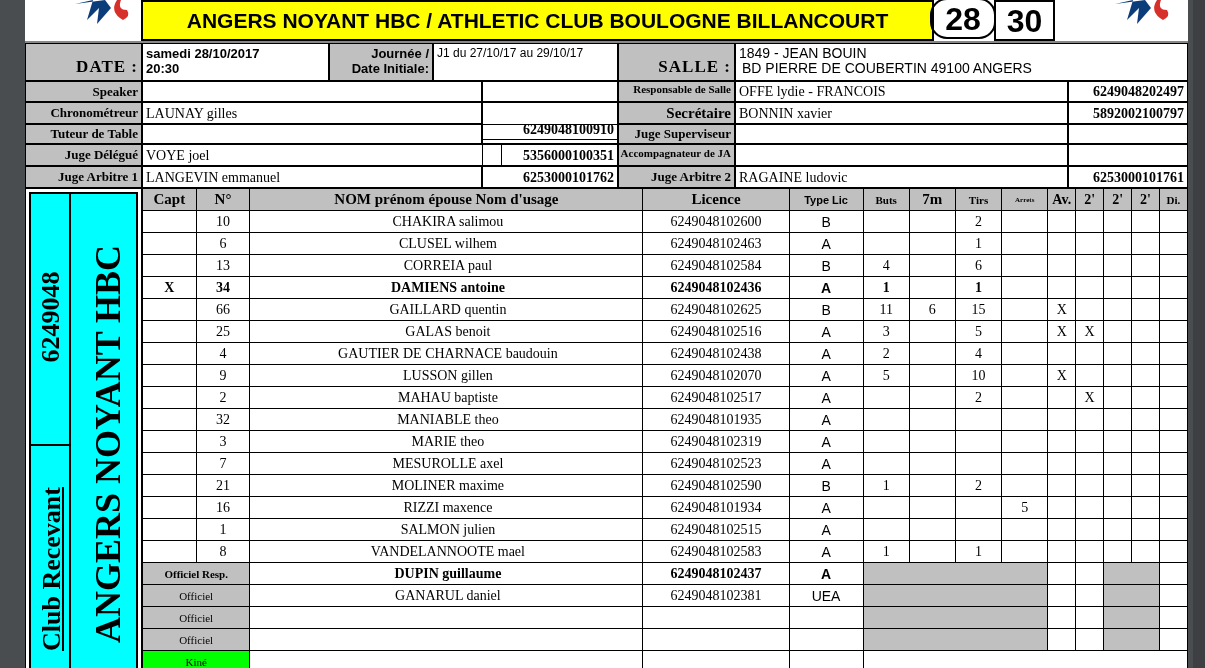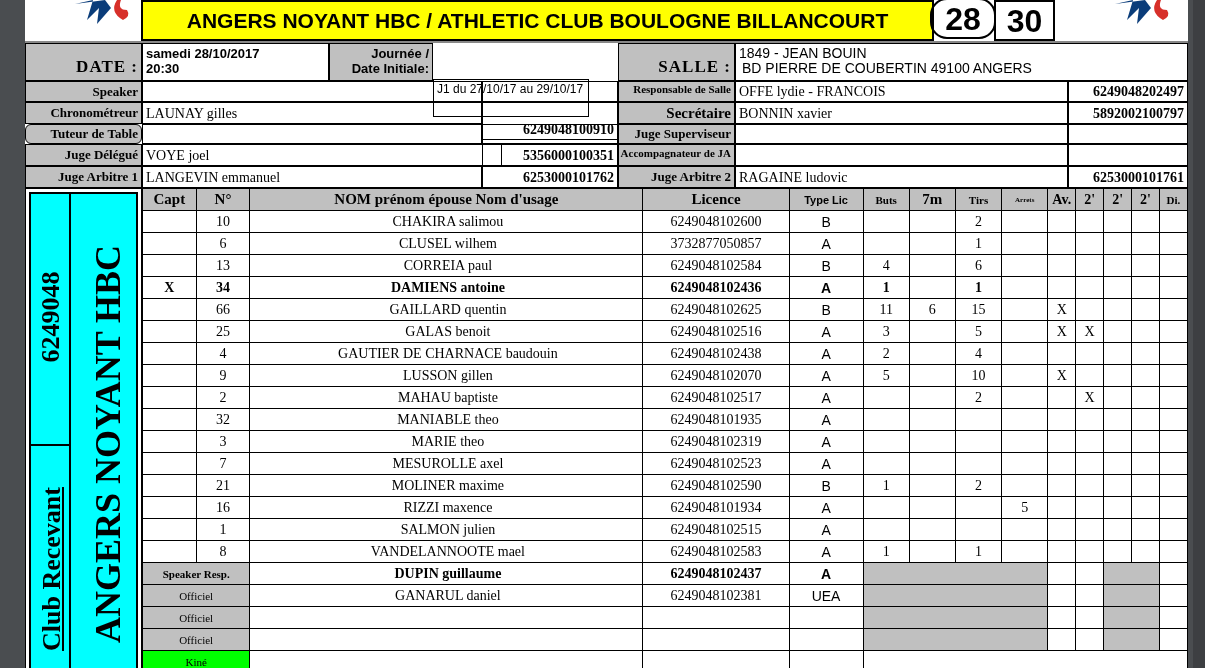--- a/index.html
+++ b/index.html
@@ -64,21 +64,21 @@
     <span class="serif bold" style="font-size:17px;letter-spacing:1px;">DATE :</span>
   </div>
   <div class="abs b" style="left:117px;top:53px;width:187px;height:38px;padding:2px 3px;">
     <div class="sans bold" style="font-size:13px;line-height:15px;">samedi 28/10/2017</div>
     <div class="sans bold" style="font-size:13px;line-height:15px;">20:30</div>
   </div>
   <div class="abs b gray" style="left:304px;top:53px;width:104px;height:38px;padding:2px 3px;text-align:right;">
     <div class="sans bold" style="font-size:13px;line-height:15px;">Journée /</div>
     <div class="sans bold" style="font-size:13px;line-height:15px;">Date Initiale:</div>
   </div>
-  <div class="abs b" style="left:408px;top:53px;width:156px;height:38px;padding:2px 3px;margin-top:36px;">
+  <div class="abs b" style="left:408px;top:53px;width:185px;height:38px;padding:2px 3px;">
     <div class="sans" style="font-size:12px;line-height:14px;">J1 du 27/10/17 au 29/10/17</div>
   </div>
   <div class="abs b gray" style="left:593px;top:53px;width:117px;height:38px;display:flex;align-items:flex-end;justify-content:flex-end;padding:0 3px 3px 0;">
     <span class="serif bold" style="font-size:17px;letter-spacing:1px;">SALLE :</span>
   </div>
   <div class="abs b" style="left:710px;top:53px;width:453px;height:38px;padding:2px 3px;">
     <div class="sans" style="font-size:14px;line-height:15px;">1849 - JEAN BOUIN</div>
     <div class="sans" style="font-size:14px;line-height:15px;padding-left:3px;">BD PIERRE DE COUBERTIN 49100 ANGERS</div>
   </div>
 
@@ -97,21 +97,21 @@
     <div class="abs b gray lbl" style="left:0;top:112px;width:117px;height:22px;">
         <span>Chronométreur</span>
       </div>
     <div class="abs b val" style="left:117px;top:112px;width:340px;height:22px;">
         <span>LAUNAY gilles</span>
       </div>
     <div class="abs b num" style="left:457px;top:112px;width:136px;height:38px;">
         <span>6249048100910</span>
       </div>
 
-    <div class="abs b gray lbl" style="left:0;top:134px;width:117px;height:20px;border-radius:6px;">
+    <div class="abs b gray lbl" style="left:0;top:134px;width:117px;height:20px;">
         <span>Tuteur de Table</span>
       </div>
     <div class="abs b val" style="left:117px;top:134px;width:340px;height:20px;">
         <span></span>
       </div>
     <div class="abs b num" style="left:457px;top:134px;width:136px;height:20px;">
         <span></span>
       </div>
 
     <div class="abs b gray lbl" style="left:0;top:154px;width:117px;height:22px;">
@@ -245,21 +245,21 @@
           <td></td>
           <td></td>
           <td></td>
           <td></td>
           <td></td>
         </tr>
         <tr>
           <td></td>
           <td>6</td>
           <td class="nm">CLUSEL wilhem</td>
-          <td>3732877050857</td>
+          <td>6249048102463</td>
           <td class="lic-type">A</td>
           <td></td>
           <td></td>
           <td>1</td>
           <td></td>
           <td></td>
           <td></td>
           <td></td>
           <td></td>
           <td></td>
@@ -482,21 +482,21 @@
           <td></td>
           <td>1</td>
           <td></td>
           <td></td>
           <td></td>
           <td></td>
           <td></td>
           <td></td>
         </tr>
         <tr class="bold-row">
-          <td colspan="2" class="off-lbl bold">Speaker Resp.</td>
+          <td colspan="2" class="off-lbl bold">Officiel Resp.</td>
           <td class="nm">DUPIN guillaume</td>
           <td>6249048102437</td>
           <td class="lic-type">A</td>
           <td colspan="4" class="shade"></td>
           <td></td>
           <td></td>
           <td colspan="2" class="shade"></td>
           <td></td>
         </tr>
         <tr>

